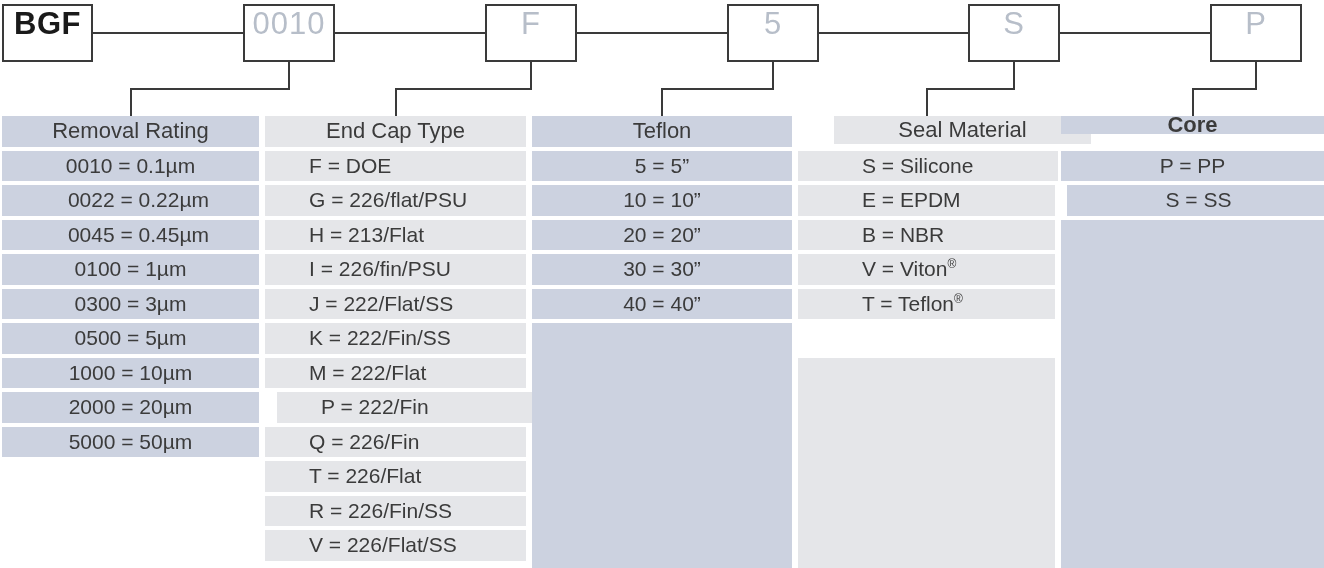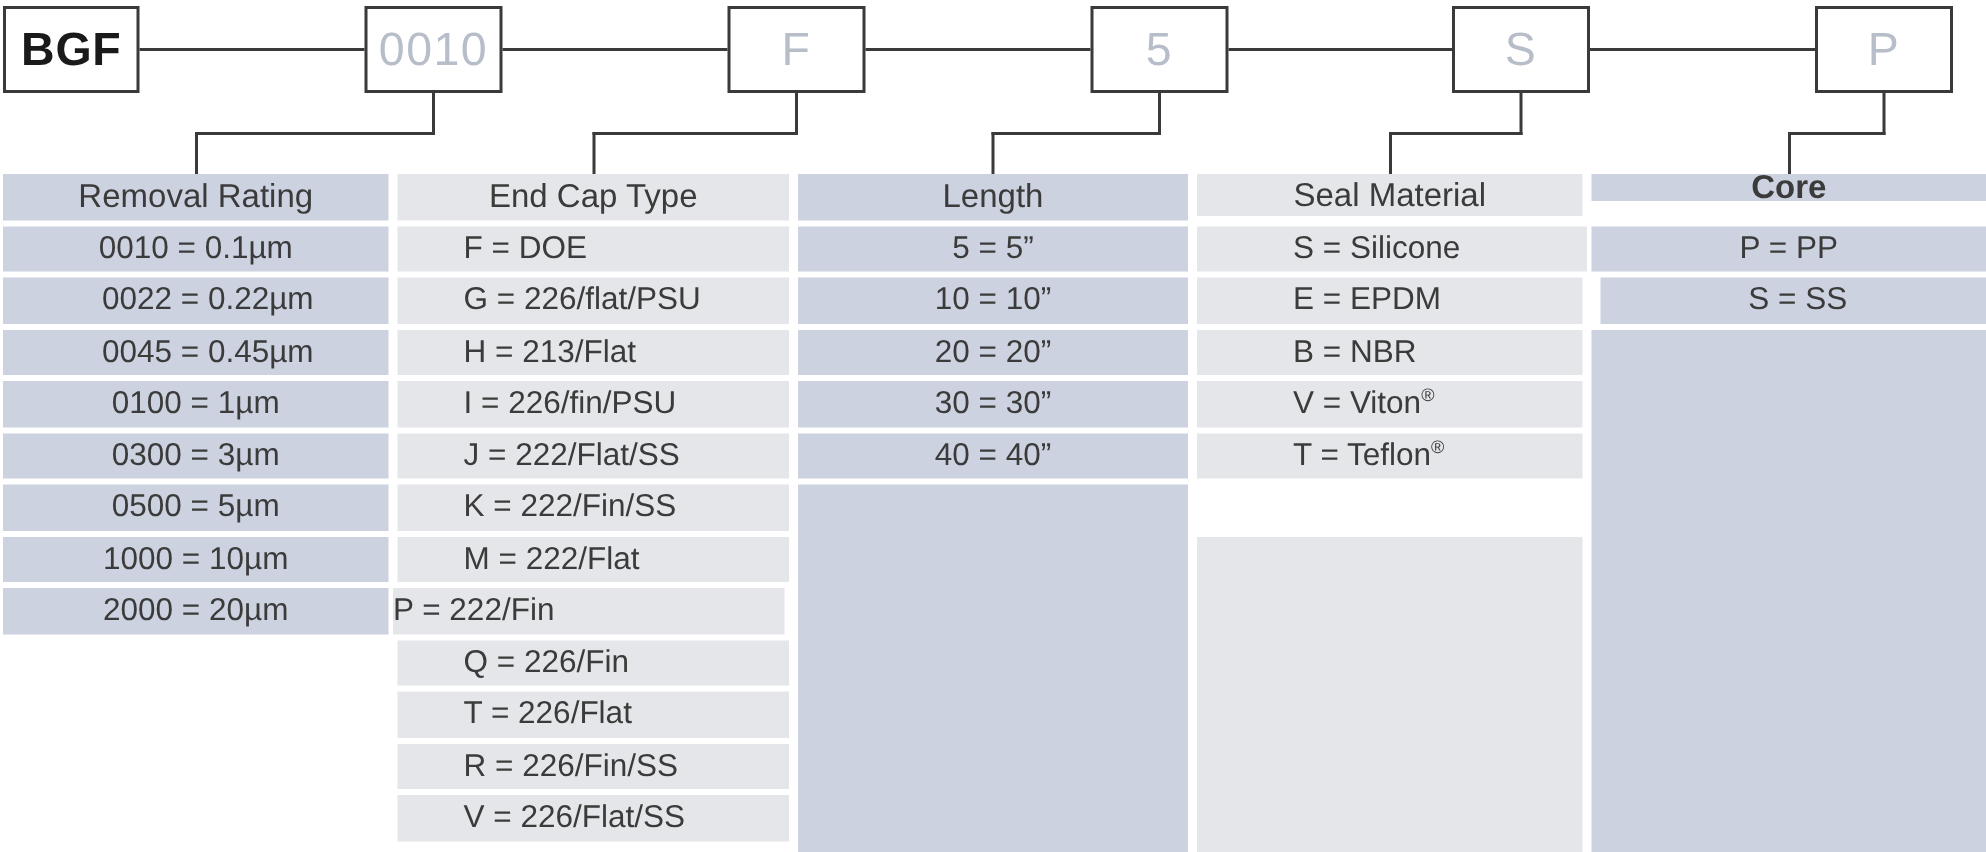--- a/index.html
+++ b/index.html
@@ -3,21 +3,21 @@
 <meta charset="utf-8">
 <style>
   html,body{margin:0;padding:0;background:#fff;}
   #stage{
     position:relative;width:1324px;height:568px;background:var(--bg,#fff);
     font-family:"Liberation Sans",sans-serif;overflow:hidden;
   }
   .box{
     position:absolute;top:4px;height:58px;box-sizing:border-box;
     border:2.5px solid var(--line,#3a3a3a);background:#fff;
-    display:flex;align-items:center;justify-content:center;
+    display:flex;justify-content:center;
   }
   .box .code{font-size:31px;color:var(--code,#b7bec9);letter-spacing:1px;}
   .box .prefix-text{font-size:31px;font-weight:bold;color:var(--prefix,#1a1a1a);letter-spacing:0.5px;}
   .line{position:absolute;background:var(--line,#3a3a3a);}
   .cell{
     position:absolute;box-sizing:border-box;display:flex;align-items:center;
     justify-content:center;font-size:21px;color:var(--text,#3b3b3b);
     white-space:nowrap;
   }
   .cell.left{justify-content:flex-start;}
@@ -61,20 +61,23 @@
     </div>
     <div class="cell tone-blue" style="left: 2px; top: 323px; width: 257px; height: 30.5px; padding-left: 0px;">
       <span class="opt-text">0500 = 5µm</span>
     </div>
     <div class="cell tone-blue" style="left: 2px; top: 357.5px; width: 257px; height: 30.5px; padding-left: 0px;">
       <span class="opt-text">1000 = 10µm</span>
     </div>
     <div class="cell tone-blue" style="left: 2px; top: 392px; width: 257px; height: 30.5px; padding-left: 0px;">
       <span class="opt-text">2000 = 20µm</span>
     </div>
+    <div class="cell tone-blue" style="left: 2px; top: 426.5px; width: 257px; height: 30.5px; padding-left: 0px;">
+      <span class="opt-text">5000 = 50µm</span>
+    </div>
     <div class="box" style="left: 485px; width: 92px;">
       <span class="code">F</span>
     </div>
     <div class="line" style="left: 335px; top: 32px; width: 150px; height: 2.2px;"></div>
     <div class="line" style="left: 530px; top: 62px; width: 2px; height: 28px;"></div>
     <div class="line" style="left: 394.5px; top: 88px; width: 137.5px; height: 2px;"></div>
     <div class="line" style="left: 394.5px; top: 88px; width: 2px; height: 28px;"></div>
     <div class="cell header tone-gray" style="left: 265px; top: 116px; width: 261px; height: 30.5px;">
       <span>End Cap Type</span>
     </div>
@@ -92,21 +95,21 @@
     </div>
     <div class="cell tone-gray left" style="left: 265px; top: 288.5px; width: 261px; height: 30.5px; padding-left: 44px;">
       <span class="opt-text">J = 222/Flat/SS</span>
     </div>
     <div class="cell tone-gray left" style="left: 265px; top: 323px; width: 261px; height: 30.5px; padding-left: 44px;">
       <span class="opt-text">K = 222/Fin/SS</span>
     </div>
     <div class="cell tone-gray left" style="left: 265px; top: 357.5px; width: 261px; height: 30.5px; padding-left: 44px;">
       <span class="opt-text">M = 222/Flat</span>
     </div>
-    <div class="cell tone-gray left" style="left: 262px; top: 392px; width: 261px; height: 30.5px; ">
+    <div class="cell tone-gray left" style="left: 277px; top: 392px; width: 261px; height: 30.5px; padding-left: 44px;">
       <span class="opt-text">P = 222/Fin</span>
     </div>
     <div class="cell tone-gray left" style="left: 265px; top: 426.5px; width: 261px; height: 30.5px; padding-left: 44px;">
       <span class="opt-text">Q = 226/Fin</span>
     </div>
     <div class="cell tone-gray left" style="left: 265px; top: 461px; width: 261px; height: 30.5px; padding-left: 44px;">
       <span class="opt-text">T = 226/Flat</span>
     </div>
     <div class="cell tone-gray left" style="left: 265px; top: 495.5px; width: 261px; height: 30.5px; padding-left: 44px;">
       <span class="opt-text">R = 226/Fin/SS</span>
@@ -115,21 +118,21 @@
       <span class="opt-text">V = 226/Flat/SS</span>
     </div>
     <div class="box" style="left: 727px; width: 92px;">
       <span class="code">5</span>
     </div>
     <div class="line" style="left: 577px; top: 32px; width: 150px; height: 2.2px;"></div>
     <div class="line" style="left: 772px; top: 62px; width: 2px; height: 28px;"></div>
     <div class="line" style="left: 661px; top: 88px; width: 113px; height: 2px;"></div>
     <div class="line" style="left: 661px; top: 88px; width: 2px; height: 28px;"></div>
     <div class="cell header tone-blue" style="left: 532px; top: 116px; width: 260px; height: 30.5px;">
-      <span>Length</span>
+      <span>Teflon</span>
     </div>
     <div class="cell tone-blue" style="left: 532px; top: 150.5px; width: 260px; height: 30.5px; padding-left: 0px;">
       <span class="opt-text">5 = 5”</span>
     </div>
     <div class="cell tone-blue" style="left: 532px; top: 185px; width: 260px; height: 30.5px; padding-left: 0px;">
       <span class="opt-text">10 = 10”</span>
     </div>
     <div class="cell tone-blue" style="left: 532px; top: 219.5px; width: 260px; height: 30.5px; padding-left: 0px;">
       <span class="opt-text">20 = 20”</span>
     </div>
@@ -140,21 +143,21 @@
       <span class="opt-text">40 = 40”</span>
     </div>
     <div class="fill tone-blue" style="left: 532px; top: 323px; width: 260px; height: 245px;"></div>
     <div class="box" style="left: 968px; width: 92px;">
       <span class="code">S</span>
     </div>
     <div class="line" style="left: 819px; top: 32px; width: 149px; height: 2.2px;"></div>
     <div class="line" style="left: 1013px; top: 62px; width: 2px; height: 28px;"></div>
     <div class="line" style="left: 925.5px; top: 88px; width: 89.5px; height: 2px;"></div>
     <div class="line" style="left: 925.5px; top: 88px; width: 2px; height: 28px;"></div>
-    <div class="cell header tone-gray" style="left: 798px; top: 116px; width: 257px; height: 28px;">
+    <div class="cell header tone-gray" style="left: 834px; top: 116px; width: 257px; height: 28px;">
       <span>Seal Material</span>
     </div>
     <div class="cell tone-gray left" style="left: 798px; top: 150.5px; width: 260px; height: 30.5px; padding-left: 64px;">
       <span class="opt-text">S = Silicone</span>
     </div>
     <div class="cell tone-gray left" style="left: 798px; top: 185px; width: 257px; height: 30.5px; padding-left: 64px;">
       <span class="opt-text">E = EPDM</span>
     </div>
     <div class="cell tone-gray left" style="left: 798px; top: 254px; width: 257px; height: 30.5px; padding-left: 64px;">
       <span class="opt-text">V = Viton<sup>®</sup></span>

